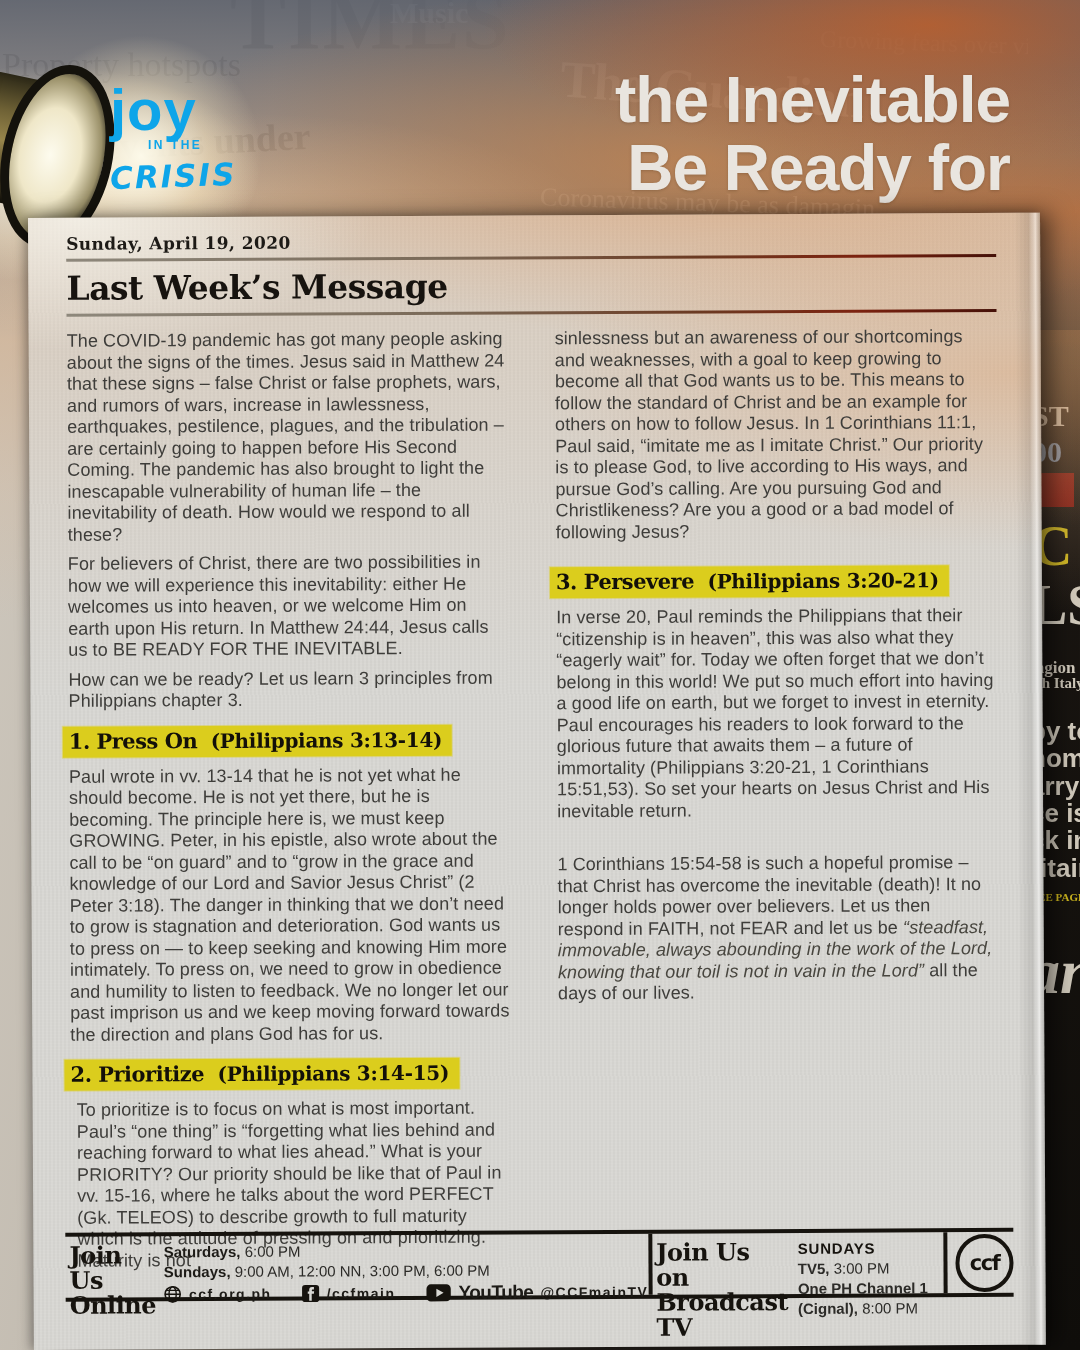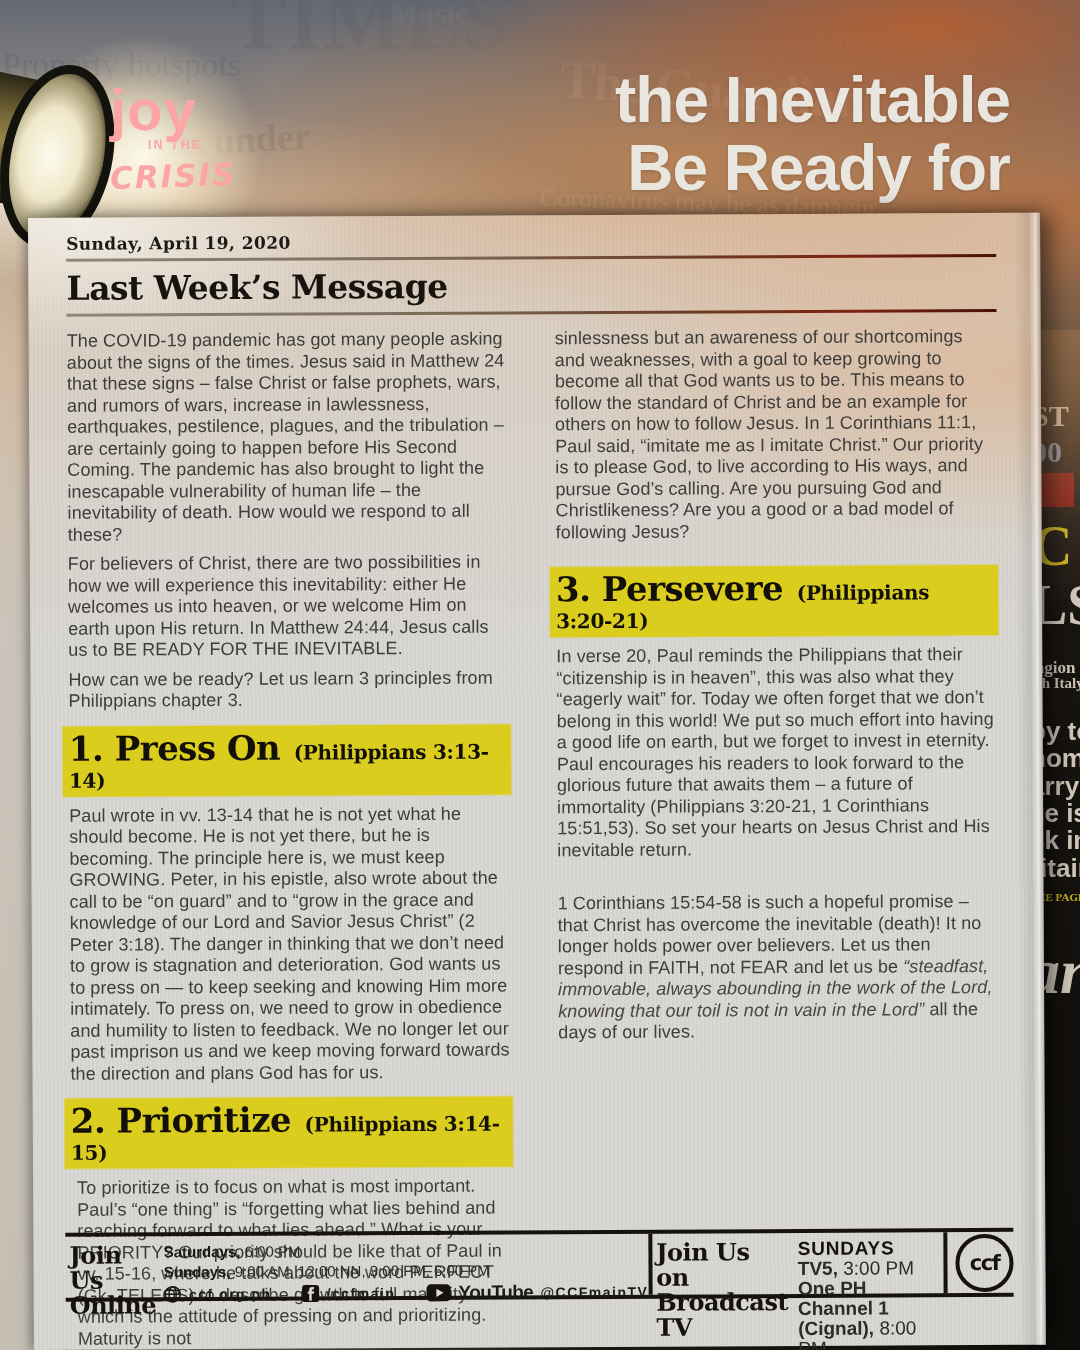--- a/index.html
+++ b/index.html
@@ -36,21 +36,21 @@
   .fl-glow{position:absolute;left:46px;top:-20px;width:250px;height:250px;border-radius:50%;
     background:radial-gradient(circle, rgba(255,252,236,.95) 0%, rgba(255,236,196,.45) 38%, transparent 68%);}
   .fl-body{position:absolute;left:6px;top:52px;width:78px;height:128px;border-radius:10px;
     background:linear-gradient(180deg,#2c2817 0%,#6e6135 28%,#97854b 52%,#4e442a 80%,#211d11 100%);
     box-shadow:inset 0 -8px 12px rgba(0,0,0,.5);}
   .fl-ring{position:absolute;left:34px;top:30px;width:92px;height:168px;border-radius:50%;
     border:9px solid #14120c;
     background:radial-gradient(ellipse at 42% 50%, #fdfbee 0%, #efe7c8 40%, #9a9069 66%, #2a261a 78%, #14120c 100%);}
 
   
-  .logo{position:absolute;left:110px;top:84px;color:#fca5a5;}
+  .logo{position:absolute;left:110px;top:84px;color:#0ea5e9;}
   .logo-joy{font-family:"Liberation Sans",sans-serif;font-weight:bold;font-size:58px;line-height:.9;letter-spacing:1px;}
   .logo-inthe{font-family:"Liberation Sans",sans-serif;font-weight:bold;font-size:12px;letter-spacing:2.5px;margin:2px 0 0 38px;}
   .logo-crisis{font-family:"DejaVu Sans",sans-serif;font-weight:bold;font-style:italic;font-size:31px;
     letter-spacing:2px;margin-top:6px;transform:rotate(-2deg);}
   .big-title{position:absolute;right:70px;top:66px;text-align:right;color:#e9e5df;
     font-family:"Liberation Sans",sans-serif;font-weight:bold;font-size:64px;line-height:1.07;
     letter-spacing:-1px;text-shadow:0 1px 3px rgba(60,40,20,.25);}
 
   
   .paper{position:absolute;left:28px;top:218px;width:1012px;height:1132px;
@@ -77,38 +77,38 @@
     letter-spacing:-.5px;color:#17130f;margin:7px 0 6px;}
 
   .cols{display:flex;gap:46px;margin-top:14px;}
   .col{flex:1;min-width:0;}
   .body-p{font-size:18px;line-height:21.5px;letter-spacing:.1px;color:#3e3d3a;margin:0 0 8px;}
   .quote-italic{font-style:italic;color:#48463f;}
   .p-space{margin-top:32px;}
 
   .hl{display:inline-block;background:#dbcd1d;padding:2px 10px 4px 6px;margin:6px 0 9px -6px;
     box-shadow:0 0 0 1px rgba(219,205,29,.4);}
-  .hl-title{font-family:"DejaVu Serif",serif;font-weight:bold;font-size:34px;letter-spacing:-.5px;color:#131009;}
+  .hl-title{font-family:"DejaVu Serif",serif;font-weight:bold;font-size:21px;letter-spacing:-.5px;color:#131009;}
   .hl-ref{font-family:"DejaVu Serif",serif;font-weight:bold;font-size:20px;letter-spacing:-.3px;color:#131009;margin-left:9px;}
 
   
   .footer{position:absolute;left:32px;bottom:48px;width:948px;height:69px;box-sizing:border-box;
     border-top:4px solid #16130e;border-bottom:4px solid #16130e;display:flex;align-items:stretch;}
   .f-label{font-family:"DejaVu Serif",serif;font-weight:bold;font-size:24px;line-height:1.04;
     color:#16130e;padding:7px 8px 16px 4px;letter-spacing:-.5px;}
   .f-cell-online{flex:0 0 468px;display:flex;}
   .f-sched{padding-top:6px;font-size:15px;line-height:20px;color:#2c2b28;}
   .f-sched b{color:#1d1b17;}
   .f-links{display:flex;align-items:center;gap:30px;margin-top:2px;}
   .f-link{display:flex;align-items:center;gap:7px;font-weight:bold;font-size:14px;
     letter-spacing:1.5px;color:#1d1b17;}
   .yt-word{font-family:"Liberation Sans",sans-serif;font-weight:bold;font-size:19px;letter-spacing:-.5px;}
   .fdiv{width:4px;background:#16130e;}
   .f-cell-tv{flex:1;display:flex;}
-  .tv-sched{padding:6px 0 16px 2px;font-size:19px;line-height:20px;color:#2c2b28;}
+  .tv-sched{padding:6px 0 16px 2px;font-size:15px;line-height:20px;color:#2c2b28;}
   .tv-day{font-weight:bold;letter-spacing:.8px;color:#16130e;}
   .f-cell-logo{flex:0 0 66px;display:flex;align-items:center;justify-content:flex-end;}
   .ccf-circle{width:50px;height:50px;border:4px solid #16130e;border-radius:50%;
     display:flex;align-items:center;justify-content:center;
     font-family:"DejaVu Sans",sans-serif;font-weight:bold;font-size:21px;letter-spacing:-1.5px;color:#16130e;}
 
   .icon-svg{display:block;}
 </style>
 </head>
 <body>

